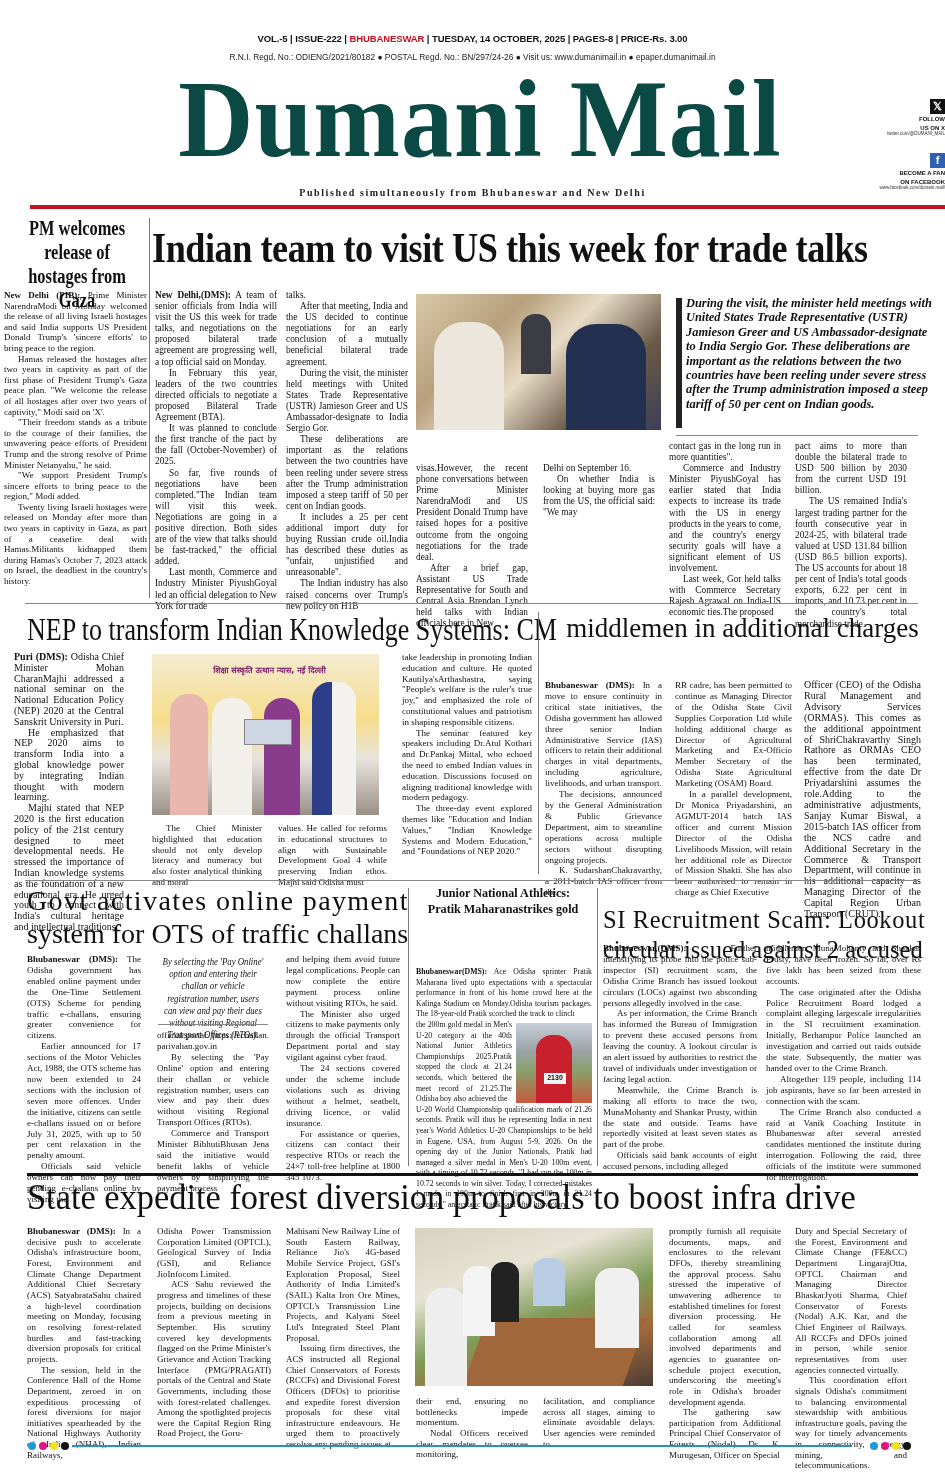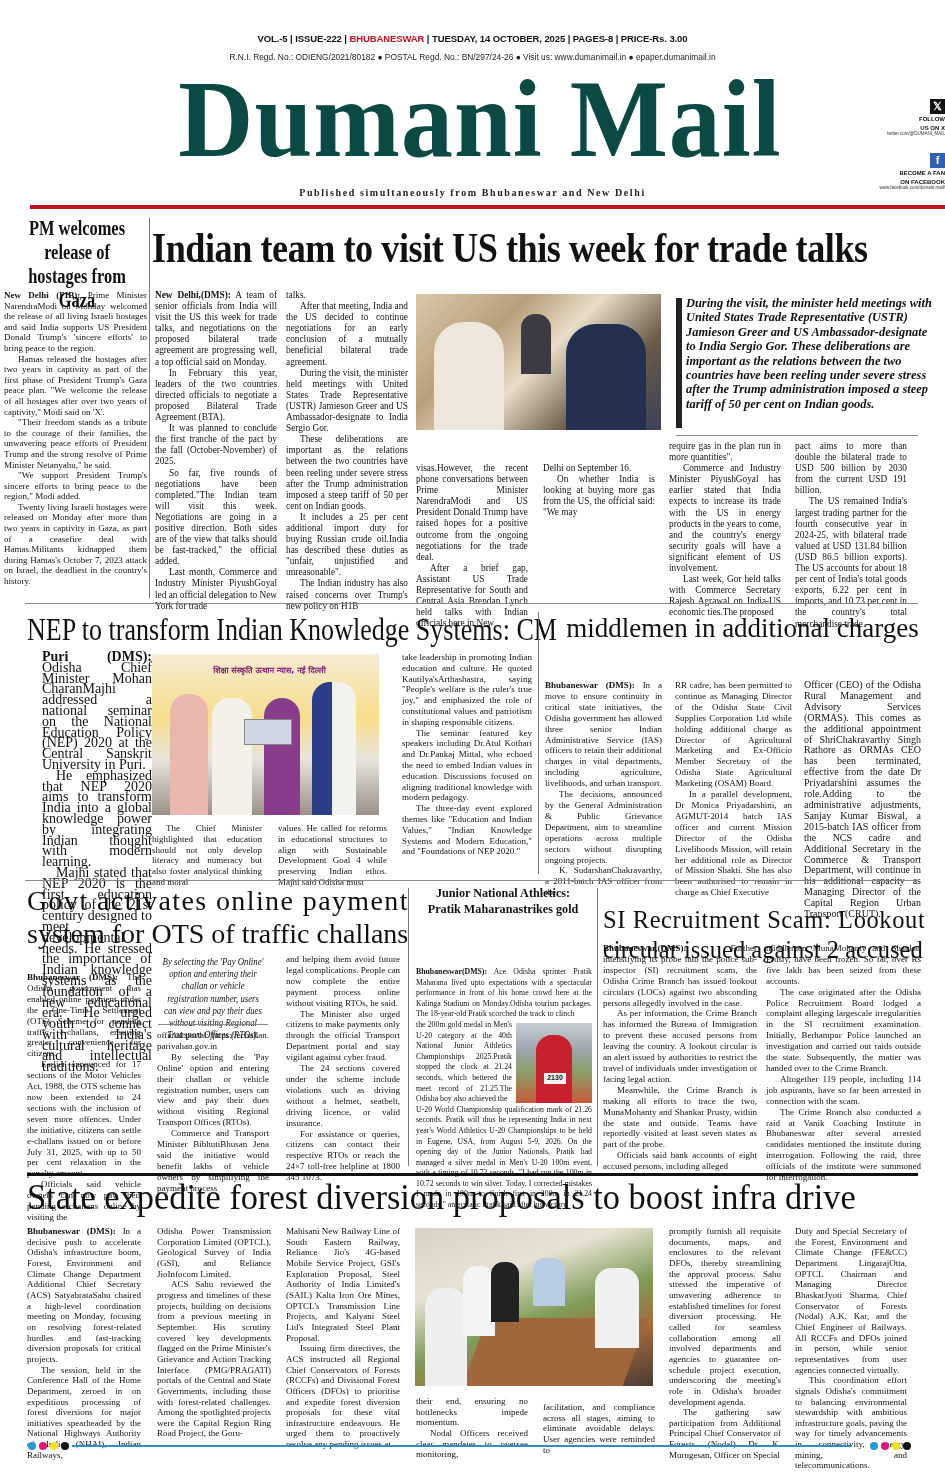--- a/index.html
+++ b/index.html
@@ -103,33 +103,33 @@
 
 <div class="abs col" style="top:463px;left:416px;width:112px;">
   <p class="first">visas.However, the recent phone conversations between Prime Minister NarendraModi and US President Donald Trump have raised hopes for a positive outcome from the ongoing negotiations for the trade deal.</p>
   <p>After a brief gap, Assistant US Trade Representative for South and Central Asia Brendan Lynch held talks with Indian officials here in New</p>
 </div>
 <div class="abs col" style="top:463px;left:543px;width:112px;">
   <p class="first">Delhi on September 16.</p>
   <p>On whether India is looking at buying more gas from the US, the official said: "We may</p>
 </div>
 <div class="abs col" style="top:441px;left:669px;width:112px;">
-  <p class="first">require gas in the plan run in more quantities".</p>
+  <p class="first">contact gas in the long run in more quantities".</p>
   <p>Commerce and Industry Minister PiyushGoyal has earlier stated that India expects to increase its trade with the US in energy products in the years to come, and the country's energy security goals will have a significant element of US involvement.</p>
   <p>Last week, Gor held talks with Commerce Secretary Rajesh Agrawal on India-US economic ties.The proposed</p>
 </div>
 <div class="abs col" style="top:441px;left:795px;width:112px;">
   <p class="first">pact aims to more than double the bilateral trade to USD 500 billion by 2030 from the current USD 191 billion.</p>
   <p>The US remained India's largest trading partner for the fourth consecutive year in 2024-25, with bilateral trade valued at USD 131.84 billion (USD 86.5 billion exports). The US accounts for about 18 per cent of India's total goods exports, 6.22 per cent in imports, and 10.73 per cent in the country's total merchandise trade.</p>
 </div>
 
 <div class="abs hrule" style="top:603px;left:25px;width:893px;"></div>
 
 <div class="abs sec-head" style="top:612px;left:27px;font-size:31px;line-height:36px;transform:scaleX(0.84);transform-origin:left top;">NEP to transform Indian Knowledge Systems: CM</div>
-<div class="abs col" style="top:652px;left:42px;width:110px;font-size:14px;line-height:10.8px;">
+<div class="abs col" style="top:652px;left:14px;width:110px;font-size:10px;line-height:10.8px;">
   <p class="first"><b>Puri (DMS):</b> <span>Odisha Chief Minister Mohan CharanMajhi addressed a national seminar on the National Education Policy (NEP) 2020 at the Central Sanskrit University in Puri.</span></p>
   <p>He emphasized that NEP 2020 aims to transform India into a global knowledge power by integrating Indian thought with modern learning.</p>
   <p>Majhi stated that NEP 2020 is the first education policy of the 21st century designed to meet developmental needs. He stressed the importance of Indian knowledge systems as the foundation of a new educational era. He urged youth to connect with India's cultural heritage and intellectual traditions.</p>
 </div>
 <div class="abs photo" style="top:654px;left:152px;width:227px;height:161px;background:linear-gradient(180deg,#f4ecd2 0%,#f6dd8a 40%,#e8e4dc 65%,#9a9088 100%);">
   <div style="position:absolute;top:10px;left:0;width:235px;text-align:center;font-family:'DejaVu Sans',sans-serif;font-size:8px;color:#7a1a6a;font-weight:bold;">शिक्षा संस्कृति उत्थान न्यास, नई दिल्ली</div>
   <div style="position:absolute;left:18px;top:40px;width:38px;height:121px;border-radius:18px 18px 0 0;background:#e9b7ad;"></div>
   <div style="position:absolute;left:60px;top:44px;width:40px;height:117px;border-radius:18px 18px 0 0;background:#f3f0ea;"></div>
   <div style="position:absolute;left:112px;top:44px;width:36px;height:117px;border-radius:18px 18px 0 0;background:#8a3c8c;"></div>
   <div style="position:absolute;left:160px;top:28px;width:44px;height:133px;border-radius:18px 18px 0 0;background:linear-gradient(90deg,#2c3e8a 0 45%,#f4f2ee 45%);"></div>
@@ -163,21 +163,21 @@
 <div class="abs col" style="top:680px;left:804px;width:117px;font-size:10px;line-height:10.9px;">
   <p class="first">Officer (CEO) of the Odisha Rural Management and Advisory Services (ORMAS). This comes as the additional appointment of ShriChakravarthy Singh Rathore as ORMAs CEO has been terminated, effective from the date Dr Priyadarshini assumes the role.Adding to the administrative adjustments, Sanjay Kumar Biswal, a 2015-batch IAS officer from the NCS cadre and Additional Secretary in the Commerce &amp; Transport Department, will continue in his additional capacity as Managing Director of the Capital Region Urban Transport (CRUT).</p>
 </div>
 
 <div class="abs hrule" style="top:880px;left:25px;width:893px;"></div>
 
 <div class="abs sec-head" style="top:884px;left:27px;width:375px;font-size:28px;line-height:33px;">
   <div style="letter-spacing:1.4px;">Govt activates online payment</div>
   <div>system for OTS of traffic challans</div>
 </div>
-<div class="abs col" style="top:954px;left:27px;width:114px;font-size:9px;line-height:10.9px;margin-top:18px;">
+<div class="abs col" style="top:954px;left:27px;width:114px;font-size:9px;line-height:10.9px;">
   <p class="first"><b>Bhubaneswar (DMS):</b> <span>The Odisha government has enabled online payment under the One-Time Settlement (OTS) Scheme for pending traffic e-challans, ensuring greater convenience for citizens.</span></p>
   <p>Earlier announced for 17 sections of the Motor Vehicles Act, 1988, the OTS scheme has now been extended to 24 sections with the inclusion of seven more offences. Under the initiative, citizens can settle e-challans issued on or before July 31, 2025, with up to 50 per cent relaxation in the penalty amount.</p>
   <p>Officials said vehicle owners can now pay their pending e-challans online by visiting the</p>
 </div>
 <div class="abs" style="top:956px;left:158px;width:110px;font-style:italic;font-size:9.5px;line-height:12.2px;text-align:center;transform:scaleX(0.92);">By selecting the 'Pay Online' option and entering their challan or vehicle registration number, users can view and pay their dues without visiting Regional Transport Offices (RTOs).</div>
 <div class="abs hrule" style="top:1024px;left:158px;width:110px;"></div>
 <div class="abs col" style="top:1030px;left:157px;width:112px;font-size:9px;line-height:10.9px;">
   <p class="first" style="word-break:break-all;">official portal: https://echallan.parivahan.gov.in</p>
   <p>By selecting the 'Pay Online' option and entering their challan or vehicle registration number, users can view and pay their dues without visiting Regional Transport Offices (RTOs).</p>
   <p>Commerce and Transport Minister BibhutiBhusan Jena said the initiative would benefit lakhs of vehicle owners by simplifying the payment process</p>
@@ -244,21 +244,21 @@
   <div style="position:absolute;left:10px;top:60px;width:42px;height:98px;border-radius:18px 18px 0 0;background:#eeeeee;"></div>
   <div style="position:absolute;left:48px;top:38px;width:32px;height:70px;border-radius:14px 14px 0 0;background:#f4f4f4;"></div>
   <div style="position:absolute;left:76px;top:34px;width:28px;height:60px;border-radius:12px 12px 0 0;background:#222;"></div>
   <div style="position:absolute;left:118px;top:30px;width:32px;height:48px;border-radius:12px 12px 0 0;background:#b8cde4;"></div>
   <div style="position:absolute;left:180px;top:40px;width:44px;height:80px;border-radius:16px 16px 0 0;background:#f0f0f0;"></div>
 </div>
 <div class="abs col" style="top:1396px;left:416px;width:112px;font-size:9px;line-height:10.65px;">
   <p class="first">their end, ensuring no bottlenecks impede momentum.</p>
   <p>Nodal Officers received clear mandates to oversee monitoring,</p>
 </div>
-<div class="abs col" style="top:1396px;left:543px;width:112px;font-size:9px;line-height:10.65px;margin-top:6px;">
+<div class="abs col" style="top:1396px;left:543px;width:112px;font-size:9px;line-height:10.65px;">
   <p class="first">facilitation, and compliance across all stages, aiming to eliminate avoidable delays. User agencies were reminded to</p>
 </div>
 <div class="abs col" style="top:1226px;left:669px;width:112px;font-size:9px;line-height:10.65px;">
   <p class="first">promptly furnish all requisite documents, maps, and enclosures to the relevant DFOs, thereby streamlining the approval process. Sahu stressed the imperative of unwavering adherence to established timelines for forest diversion processing. He called for seamless collaboration among all involved departments and agencies to guarantee on-schedule project execution, underscoring the meeting's role in Odisha's broader development agenda.</p>
   <p>The gathering saw participation from Additional Principal Chief Conservator of Forests (Nodal) Dr. K. Murugesan, Officer on Special</p>
 </div>
 <div class="abs col" style="top:1226px;left:795px;width:112px;font-size:9px;line-height:10.65px;">
   <p class="first">Duty and Special Secretary of the Forest, Environment and Climate Change (FE&amp;CC) Department LingarajOtta, OPTCL Chairman and Managing Director BhaskarJyoti Sharma, Chief Conservator of Forests (Nodal) A.K. Kar, and the Chief Engineer of Railways. All RCCFs and DFOs joined in person, while senior representatives from user agencies connected virtually.</p>
   <p>This coordination effort signals Odisha's commitment to balancing environmental stewardship with ambitious infrastructure goals, paving the way for timely advancements in connectivity, energy, mining, and telecommunications.</p>
 </div>

